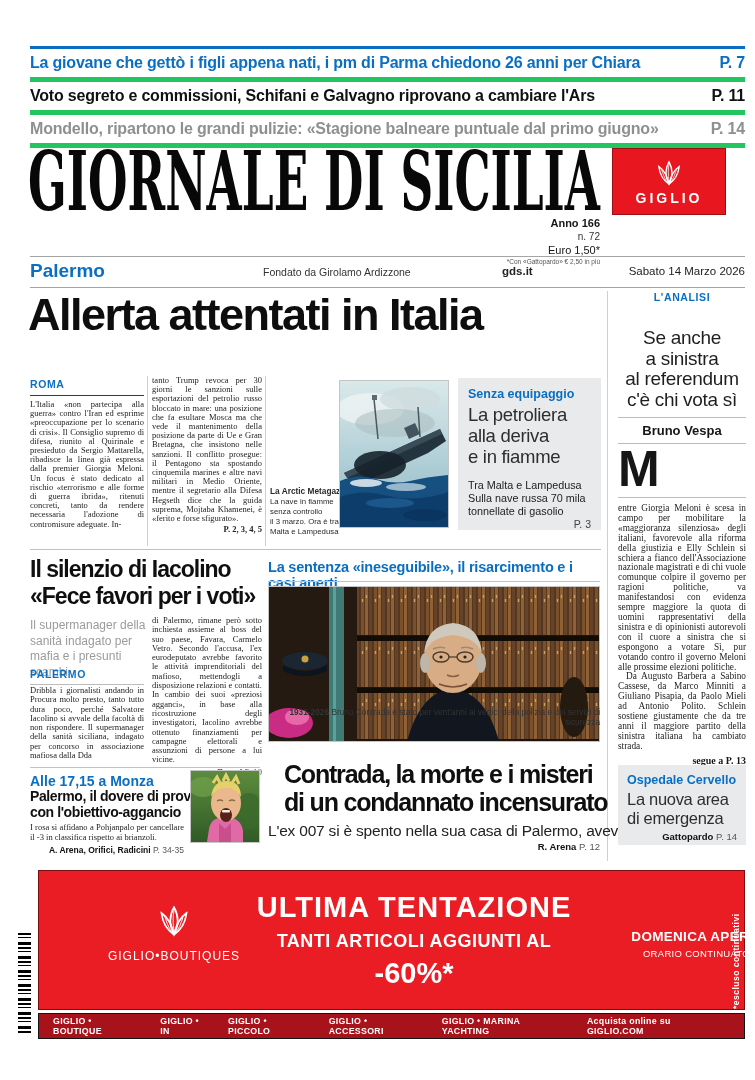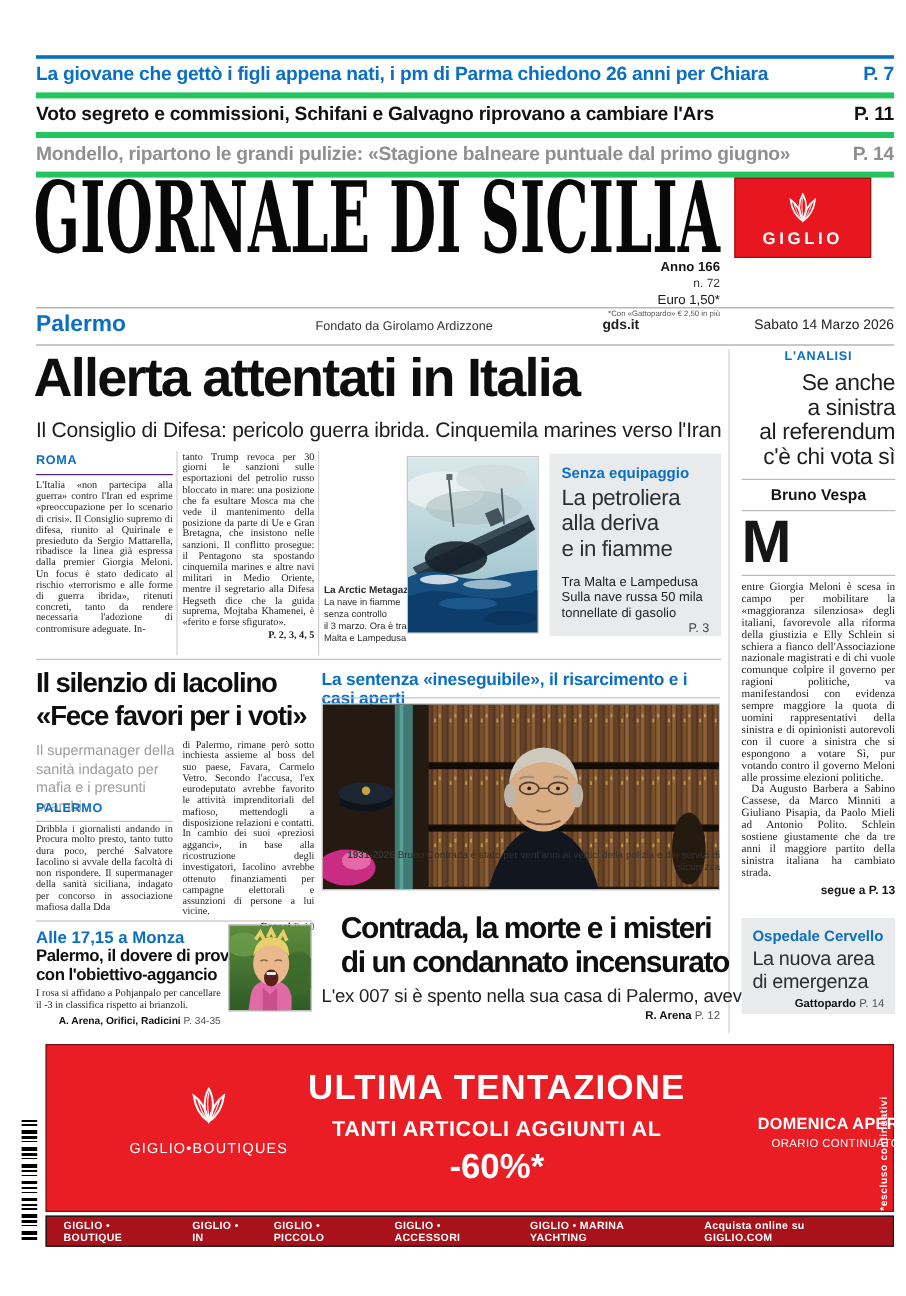--- a/index.html
+++ b/index.html
@@ -58,28 +58,28 @@
   .tanker-kicker{font-size:12.5px;}
   .tanker-headline{font-size:18.5px;line-height:21px;color:#2e2e2e;margin-top:3px;letter-spacing:-0.3px;}
   .tanker-text{font-size:10.8px;line-height:12.8px;margin-top:12px;color:#222;}
   .tanker-page{text-align:right;font-size:10.5px;color:#444;margin-top:1px;}
   .rule-h{height:1px;background:#c2c2c2;}
 
   
   .vrule-main{left:607px;top:291px;height:570px;}
   .analysis{left:618px;top:291px;width:128px;}
   .an-kicker{text-align:center;font-size:10.5px;letter-spacing:0.6px;}
-  .an-headline{text-align:right;font-size:19px;line-height:20.5px;margin-top:7px;color:#1f1f1f;letter-spacing:-0.3px;}
+  .an-headline{text-align:center;font-size:19px;line-height:20.5px;margin-top:25px;color:#1f1f1f;letter-spacing:-0.3px;}
   .an-rule{height:1px;background:#bbb;margin-top:7px;}
   .an-byline{text-align:center;font-size:13px;font-weight:bold;margin:5px 0;}
   .an-dropcap{font-size:50px;line-height:46px;font-weight:800;padding:2px 0 5px 0;border-bottom:1px solid #bbb;}
   .an-body{font-family:"Liberation Serif",serif;font-size:9.3px;line-height:9.9px;color:#1c1c1c;}
   .an-b1{margin-top:6px;}
   .an-b2{text-indent:8px;}
-  .an-more{text-align:right;font-size:10px;font-weight:bold;margin-top:3px;}
+  .an-more{text-align:right;font-size:10px;font-weight:bold;margin-top:3px;font-family:Liberation Serif, serif;}
 
   
   .iac-headline{left:30px;top:556px;font-size:23px;line-height:26.5px;font-weight:800;letter-spacing:-1px;color:#0f0f0f;}
   .iac-deck{left:30px;top:618px;width:118px;font-size:12px;line-height:15.5px;color:#9b9b9b;}
   .iac-kicker{left:30px;top:668px;width:114px;font-size:10.5px;letter-spacing:0.6px;border-bottom:1px solid #bcbcbc;padding-bottom:4px;}
   .iac-col{font-size:8.5px;line-height:9.3px;color:#1c1c1c;}
   .iac-col1{left:30px;top:686px;width:114px;}
   .iac-col2{left:152px;top:616px;width:110px;}
   .byline-line{text-align:right;font-size:9px;margin-top:3px;color:#555;}
   .byline-line b{color:#111;}
@@ -177,21 +177,20 @@
   </div>
 
   <div class="abs infobar">
     <span class="edition">Palermo</span>
     <span class="founded">Fondato da Girolamo Ardizzone</span>
     <span class="site">gds.it</span>
     <span class="pubdate">Sabato 14 Marzo 2026</span>
   </div>
 
   <div class="abs main-headline">Allerta attentati in Italia</div>
-  <div class="abs subhead">Il Consiglio di Difesa: pericolo guerra ibrida. Cinquemila marines verso l'Iran</div>
 
   <div class="abs kicker lead-kicker">ROMA</div>
   <div class="abs lead-col lead-col1 serif just">L'Italia «non partecipa alla guerra» contro l'Iran ed esprime «preoccupazione per lo scenario di crisi». Il Consiglio supremo di difesa, riunito al Quirinale e presieduto da Sergio Mattarella, ribadisce la linea già espressa dalla premier Giorgia Meloni. Un focus è stato dedicato al rischio «terrorismo e alle forme di guerra ibrida», ritenuti concreti, tanto da rendere necessaria l'adozione di contromisure adeguate. In-</div>
   <div class="abs lead-col lead-col2 serif">
     <div class="just">tanto Trump revoca per 30 giorni le sanzioni sulle esportazioni del petrolio russo bloccato in mare: una posizione che fa esultare Mosca ma che vede il mantenimento della posizione da parte di Ue e Gran Bretagna, che insistono nelle sanzioni. Il conflitto prosegue: il Pentagono sta spostando cinquemila marines e altre navi militari in Medio Oriente, mentre il segretario alla Difesa Hegseth dice che la guida suprema, Mojtaba Khamenei, è «ferito e forse sfigurato».</div>
     <div class="pages-line">P. 2, 3, 4, 5</div>
   </div>
   <div class="abs vrule" style="left:147px;top:376px;height:170px;"></div>
   <div class="abs vrule" style="left:265px;top:376px;height:170px;"></div>
 
@@ -230,21 +229,21 @@
       <ellipse cx="85" cy="134" rx="22" ry="6" fill="#0a3560"></ellipse>
     </svg>
   </div>
 
   <div class="abs graybox tanker-box">
     <div class="kicker tanker-kicker">Senza equipaggio</div>
     <div class="tanker-headline preline">La petroliera
 alla deriva
 e in fiamme</div>
     <div class="tanker-text preline">Tra Malta e Lampedusa
-Sulla nave russa 50 mila
+Sulla nave russa 70 mila
 tonnellate di gasolio</div>
     <div class="tanker-page">P. 3</div>
   </div>
 
   <div class="abs rule-h" style="left:30px;top:549px;width:571px;"></div>
   <div class="abs vrule vrule-main"></div>
 
   <div class="abs analysis">
     <div class="an-kicker kicker">L'ANALISI</div>
     <div class="an-headline preline">Se anche

